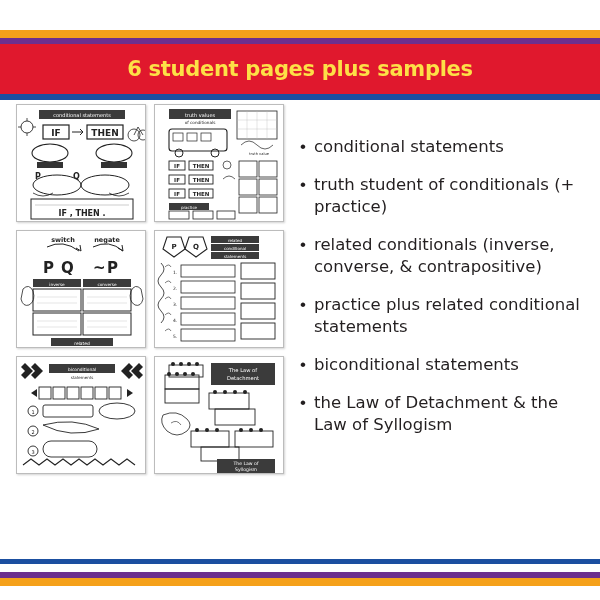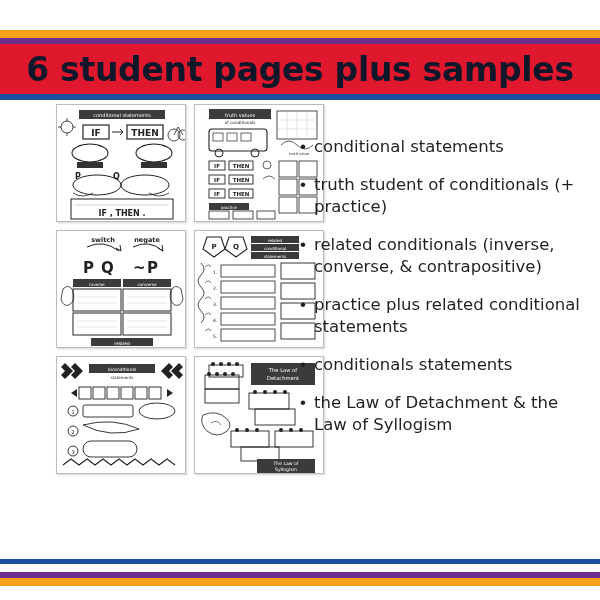--- a/index.html
+++ b/index.html
@@ -37,22 +37,22 @@
   .title-banner {
     position: absolute;
     top: 44px; left: 0;
     width: 600px; height: 50px;
     background: #e0182d;
     display: flex;
     align-items: center;
     justify-content: center;
   }
   .title-text {
-    color: #0f172a;
-    font-size: 33px;
+    color: #fde047;
+    font-size: 21px;
     font-weight: bold;
     letter-spacing: -0.3px;
     font-family: "DejaVu Sans", sans-serif;
     white-space: nowrap;
   }
   .bar-blue {
     position: absolute;
     top: 94px; left: 0;
     width: 600px; height: 6px;
     background: #1b4fa0;
@@ -81,21 +81,20 @@
   
   .thumbs {
     position: absolute;
     top: 104px;
     left: 16px;
     width: 268px;
     display: grid;
     grid-template-columns: 130px 130px;
     grid-template-rows: 118px 118px 118px;
     gap: 8px 8px;
-    margin-left: 40px;
   }
   .thumb {
     position: relative;
     background: #ffffff;
     border: 1px solid #bcbcbc;
     box-shadow: 1px 1px 2px rgba(0,0,0,0.18);
     overflow: hidden;
   }
   .thumb svg { display: block; }
 
@@ -442,21 +441,21 @@
       <span class="bullet-text">related conditionals (inverse, converse, &amp; contrapositive)</span>
     </div>
 
     <div class="bullet-row">
       <span class="bullet-dot">•</span>
       <span class="bullet-text">practice plus related conditional statements</span>
     </div>
 
     <div class="bullet-row">
       <span class="bullet-dot">•</span>
-      <span class="bullet-text">conditionals statements</span>
+      <span class="bullet-text">biconditional statements</span>
     </div>
 
     <div class="bullet-row">
       <span class="bullet-dot">•</span>
       <span class="bullet-text">the Law of Detachment &amp; the Law of Syllogism</span>
     </div>
 
   </div>
 
   <div class="bar-blue-bottom"></div>

